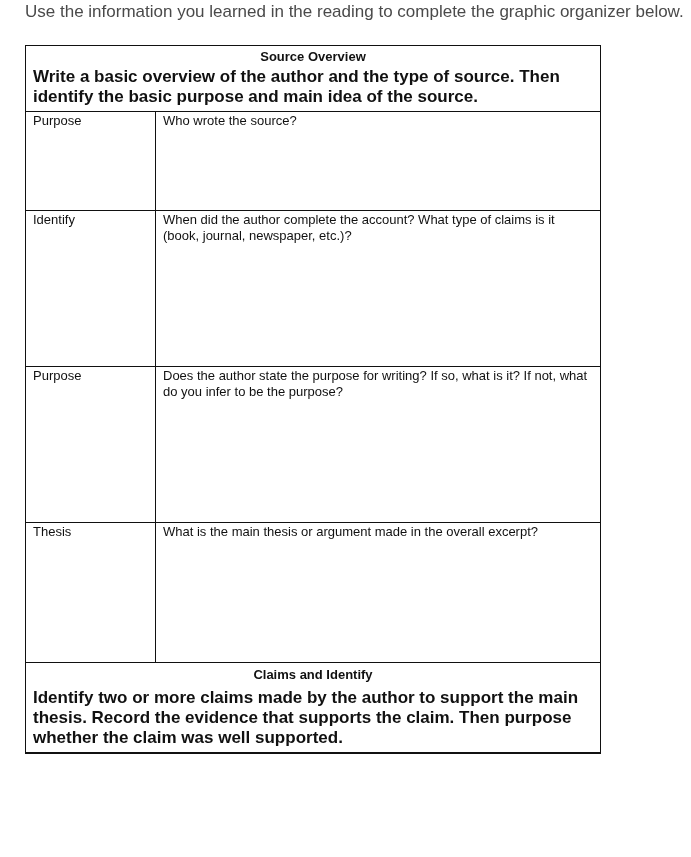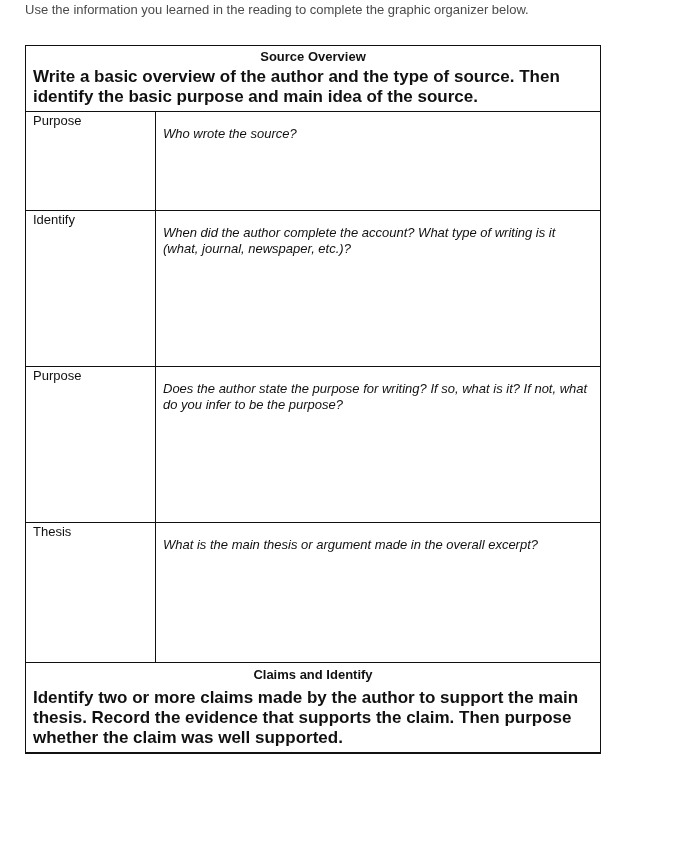--- a/index.html
+++ b/index.html
@@ -1,43 +1,43 @@
 <!DOCTYPE html>
 <html><head>
 <meta charset="utf-8">
 <style>
   html, body { margin:0; padding:0; background:#fff; }
   body { width:691px; height:857px; position:relative; overflow:hidden; font-family:"Liberation Sans", sans-serif; color:#111; }
-  .intro { position:absolute; left:25px; top:2px; font-size:13px; color:#4a4a4a; }
+  .intro { position:absolute; left:25px; top:2px; font-size:17px; color:#4a4a4a; }
   .tbl { position:absolute; left:25px; top:45px; width:576px; border:1.5px solid #111; box-sizing:border-box; }
   .section-head { border-bottom:1.5px solid #111; padding:0 7px 4px 7px; }
   .section-title { text-align:center; font-weight:bold; font-size:13px; padding-top:2px; height:19px; line-height:17px; }
   .section-instr { font-weight:bold; font-size:17px; line-height:20px; }
   .row { display:flex; border-bottom:1.5px solid #111; box-sizing:border-box; }
   .row:last-child { border-bottom:none; }
   .label { width:130px; border-right:1.5px solid #111; font-size:13px; padding:1px 7px; box-sizing:border-box; flex:none; }
-  .prompt { flex:1; font-size:13px; font-style:italic; padding:1px 7px; line-height:16px; box-sizing:border-box;margin-top:13px; }
+  .prompt { flex:1; font-size:13px; padding:1px 7px; line-height:16px; box-sizing:border-box; }
 </style>
 </head>
 <body>
 
 <div class="intro">Use the information you learned in the reading to complete the graphic organizer below.</div>
 
 <div class="tbl">
   <div class="section-head">
     <div class="section-title">Source Overview</div>
     <div class="section-instr">Write a basic overview of the author and the type of source. Then identify the basic purpose and main idea of the source.</div>
   </div>
   <div class="row" style="height:99px">
     <div class="label">Purpose</div>
     <div class="prompt">Who wrote the source?</div>
   </div>
   <div class="row" style="height:156px">
     <div class="label">Identify</div>
-    <div class="prompt">When did the author complete the account? What type of writing is it (what, journal, newspaper, etc.)?</div>
+    <div class="prompt">When did the author complete the account? What type of claims is it (book, journal, newspaper, etc.)?</div>
   </div>
   <div class="row" style="height:156px">
     <div class="label">Purpose</div>
     <div class="prompt">Does the author state the purpose for writing? If so, what is it? If not, what do you infer to be the purpose?</div>
   </div>
   <div class="row" style="height:140px">
     <div class="label">Thesis</div>
     <div class="prompt">What is the main thesis or argument made in the overall excerpt?</div>
   </div>
   <div class="section-head" style="padding-top:1px">

